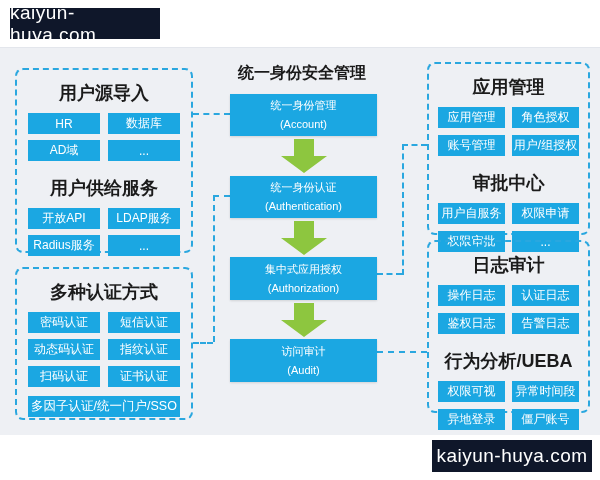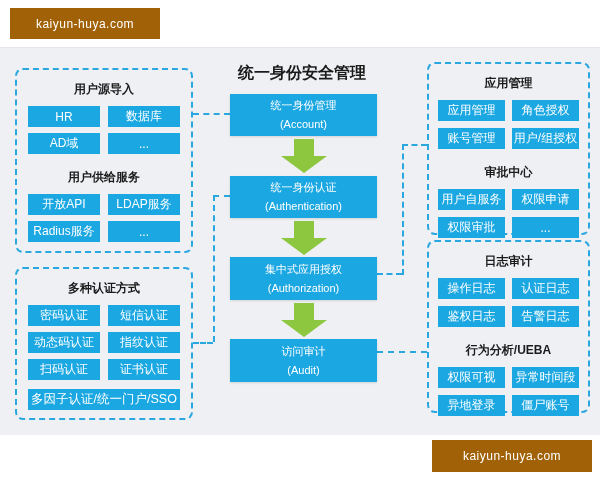--- a/index.html
+++ b/index.html
@@ -6,22 +6,22 @@
   body {
     width:600px; height:480px; position:relative; overflow:hidden;
     background:#ffffff;
     font-family:"Liberation Sans","DejaVu Sans",sans-serif;
   }
   .canvas {
     position:absolute; left:0; top:47px; width:600px; height:387px;
     background:#eef0f4; border-top:1px solid #e3e6ec;
   }
   .watermark {
-    position:absolute; background:#a16207; color:#ffffff;
-    font-size:12px; letter-spacing:0.5px;
+    position:absolute; background:#0f172a; color:#ffffff;
+    font-size:19px; letter-spacing:0.5px;
     display:flex; align-items:center; justify-content:center;
   }
   #wm-top    { left:10px; top:8px;   width:150px; height:31px; }
   #wm-bottom { left:432px; top:440px; width:160px; height:32px; }
 
   .title {
     position:absolute; left:210px; top:63px; width:184px;
     text-align:center; font-size:16px; font-weight:bold; color:#1a1a1a;
   }
 
@@ -43,21 +43,21 @@
   .panel {
     position:absolute; border:2px dashed #2aa7df; border-radius:8px;
     box-sizing:border-box;
   }
   #panel-lt { left:15px;  top:68px;  width:178px; height:185px; }
   #panel-lb { left:15px;  top:267px; width:178px; height:153px; }
   #panel-rt { left:427px; top:62px;  width:163px; height:173px; }
   #panel-rb { left:427px; top:240px; width:163px; height:173px; }
 
   .sec-header {
-    margin:0 0 8px; text-align:center; font-size:12px; font-weight:bold;
+    margin:0 0 8px; text-align:center; font-size:18px; font-weight:bold;
     color:#1b1b1b;
   }
   .sec-header.first { margin-top:11px; }
   .sec-header.next  { margin-top:15px; }
   .btn-grid {
     display:grid; grid-template-columns:1fr 1fr; gap:6px 8px; margin:0 11px;
   }
   #panel-rt .btn-grid, #panel-rb .btn-grid { margin:0 9px; gap:7px; }
   .btn {
     background:#1ba7e2; color:#ffffff; font-size:12px; height:21px;

